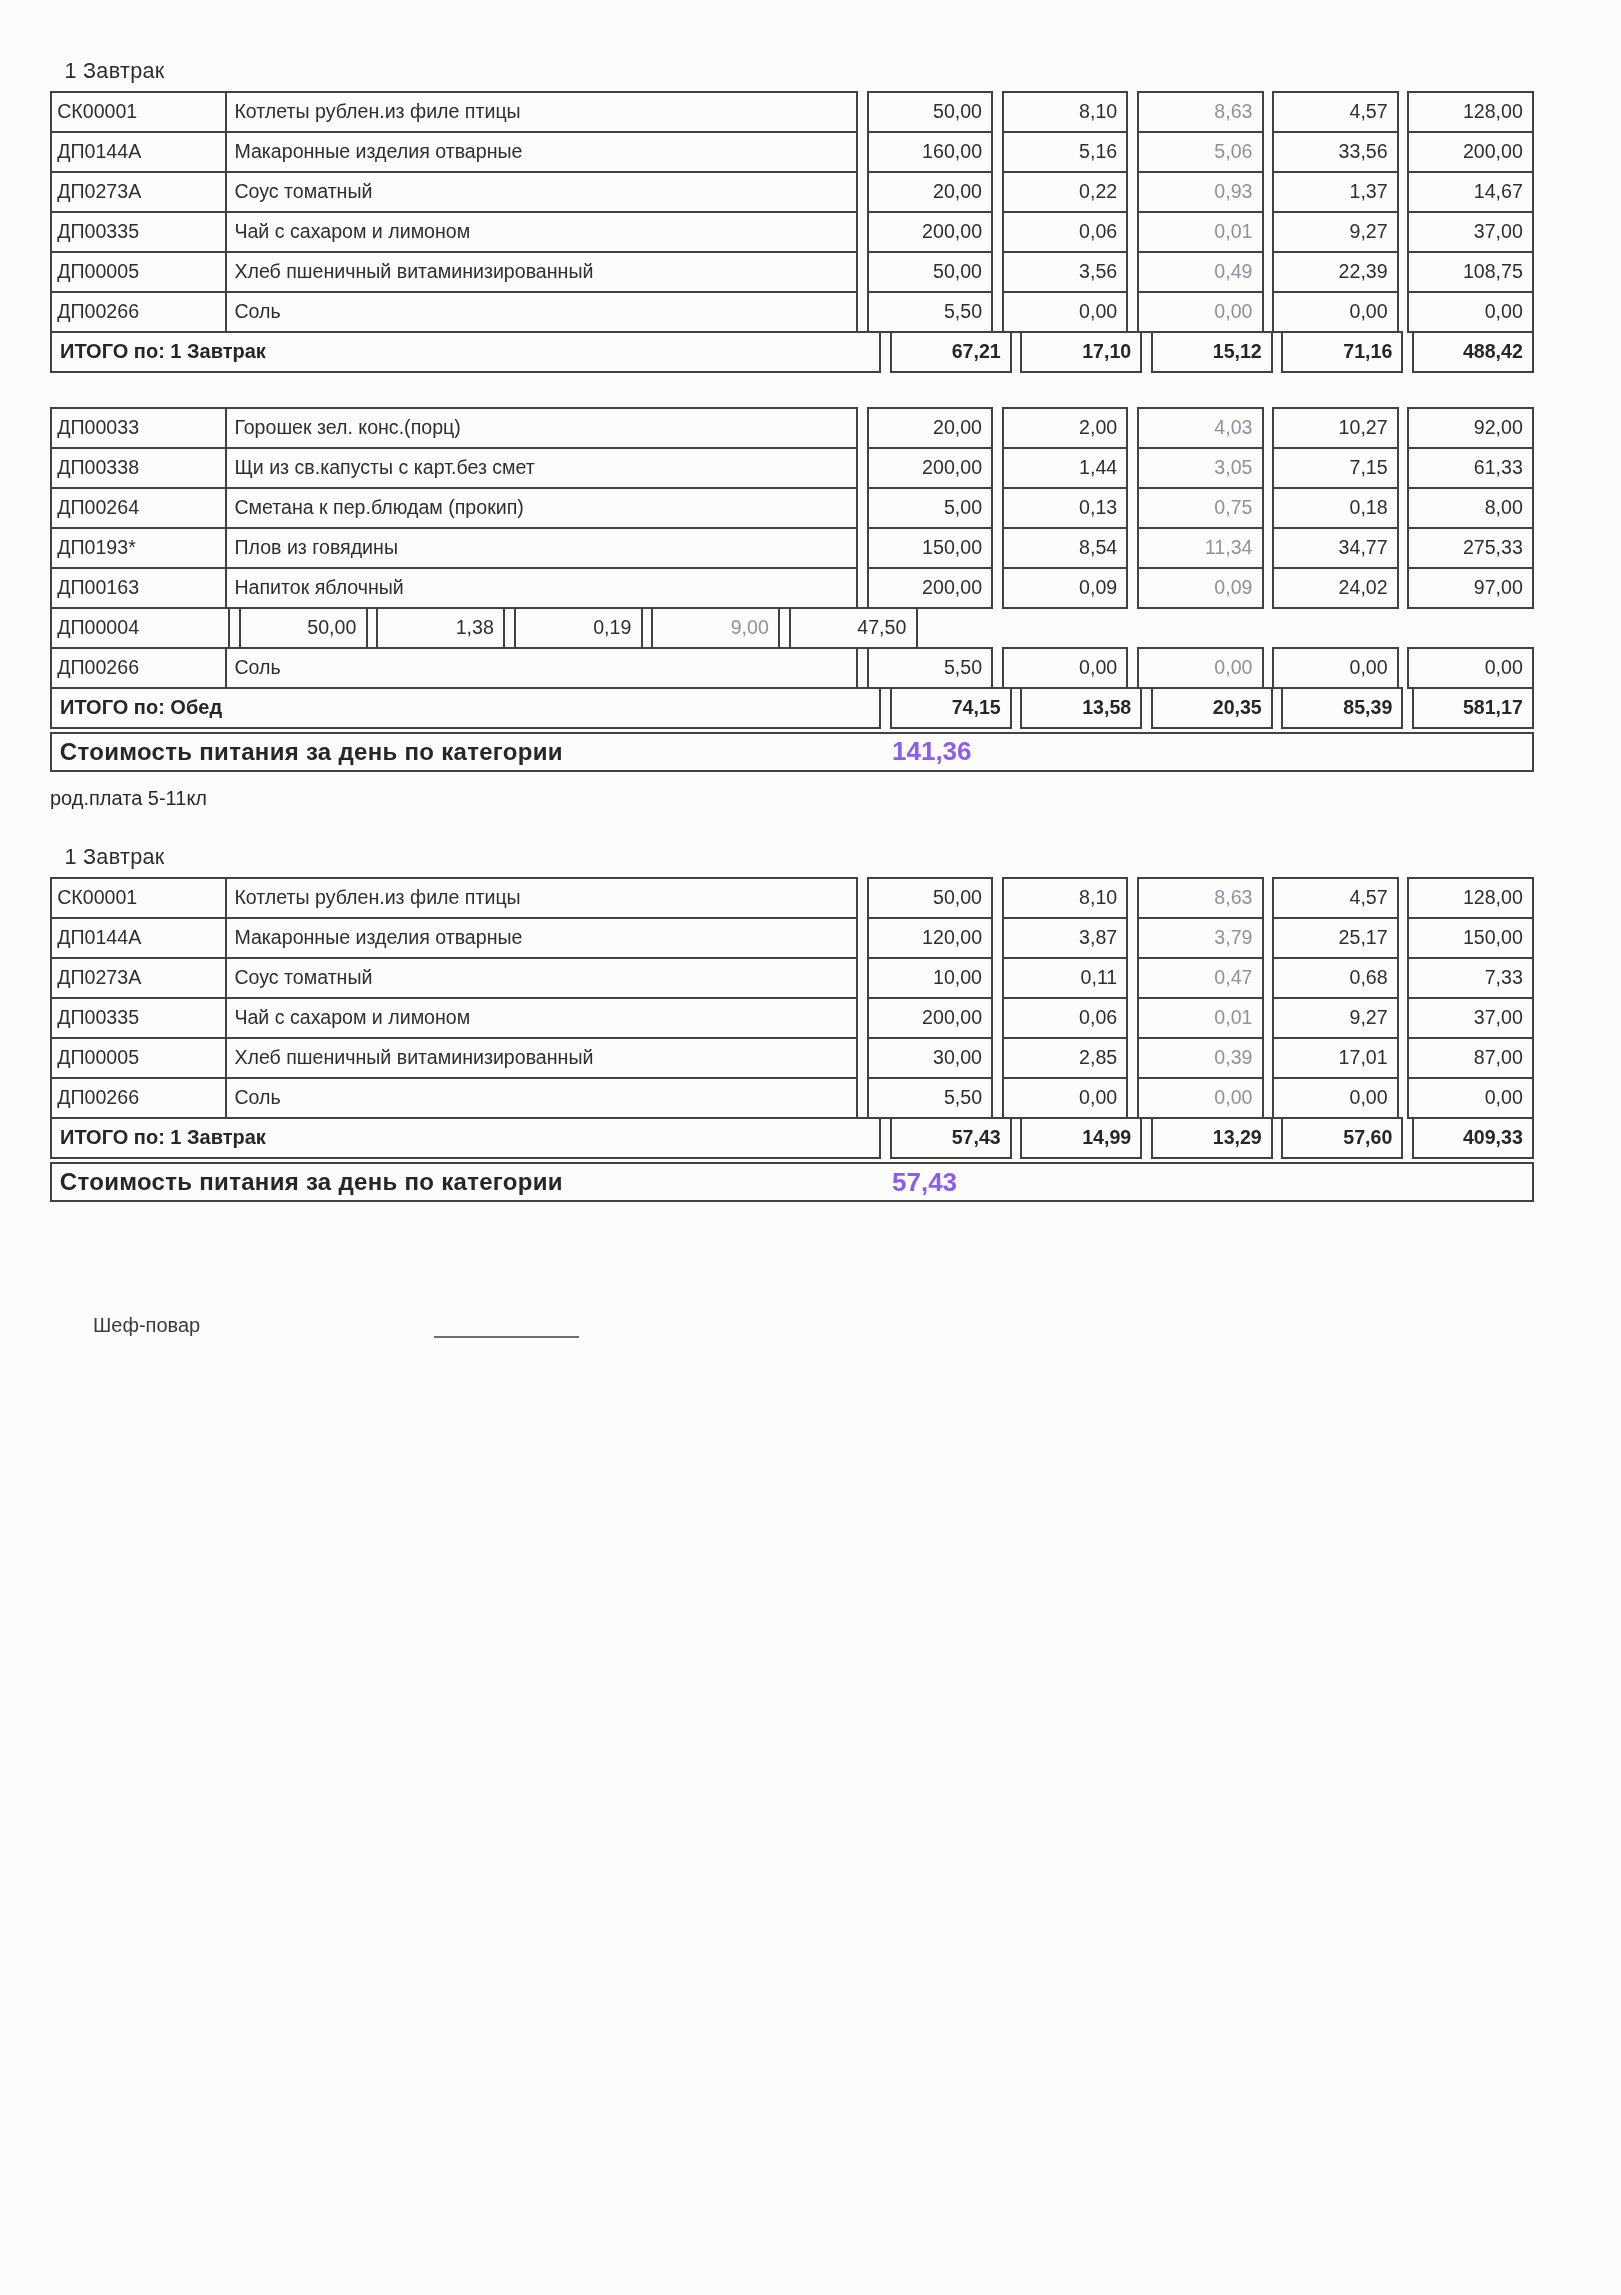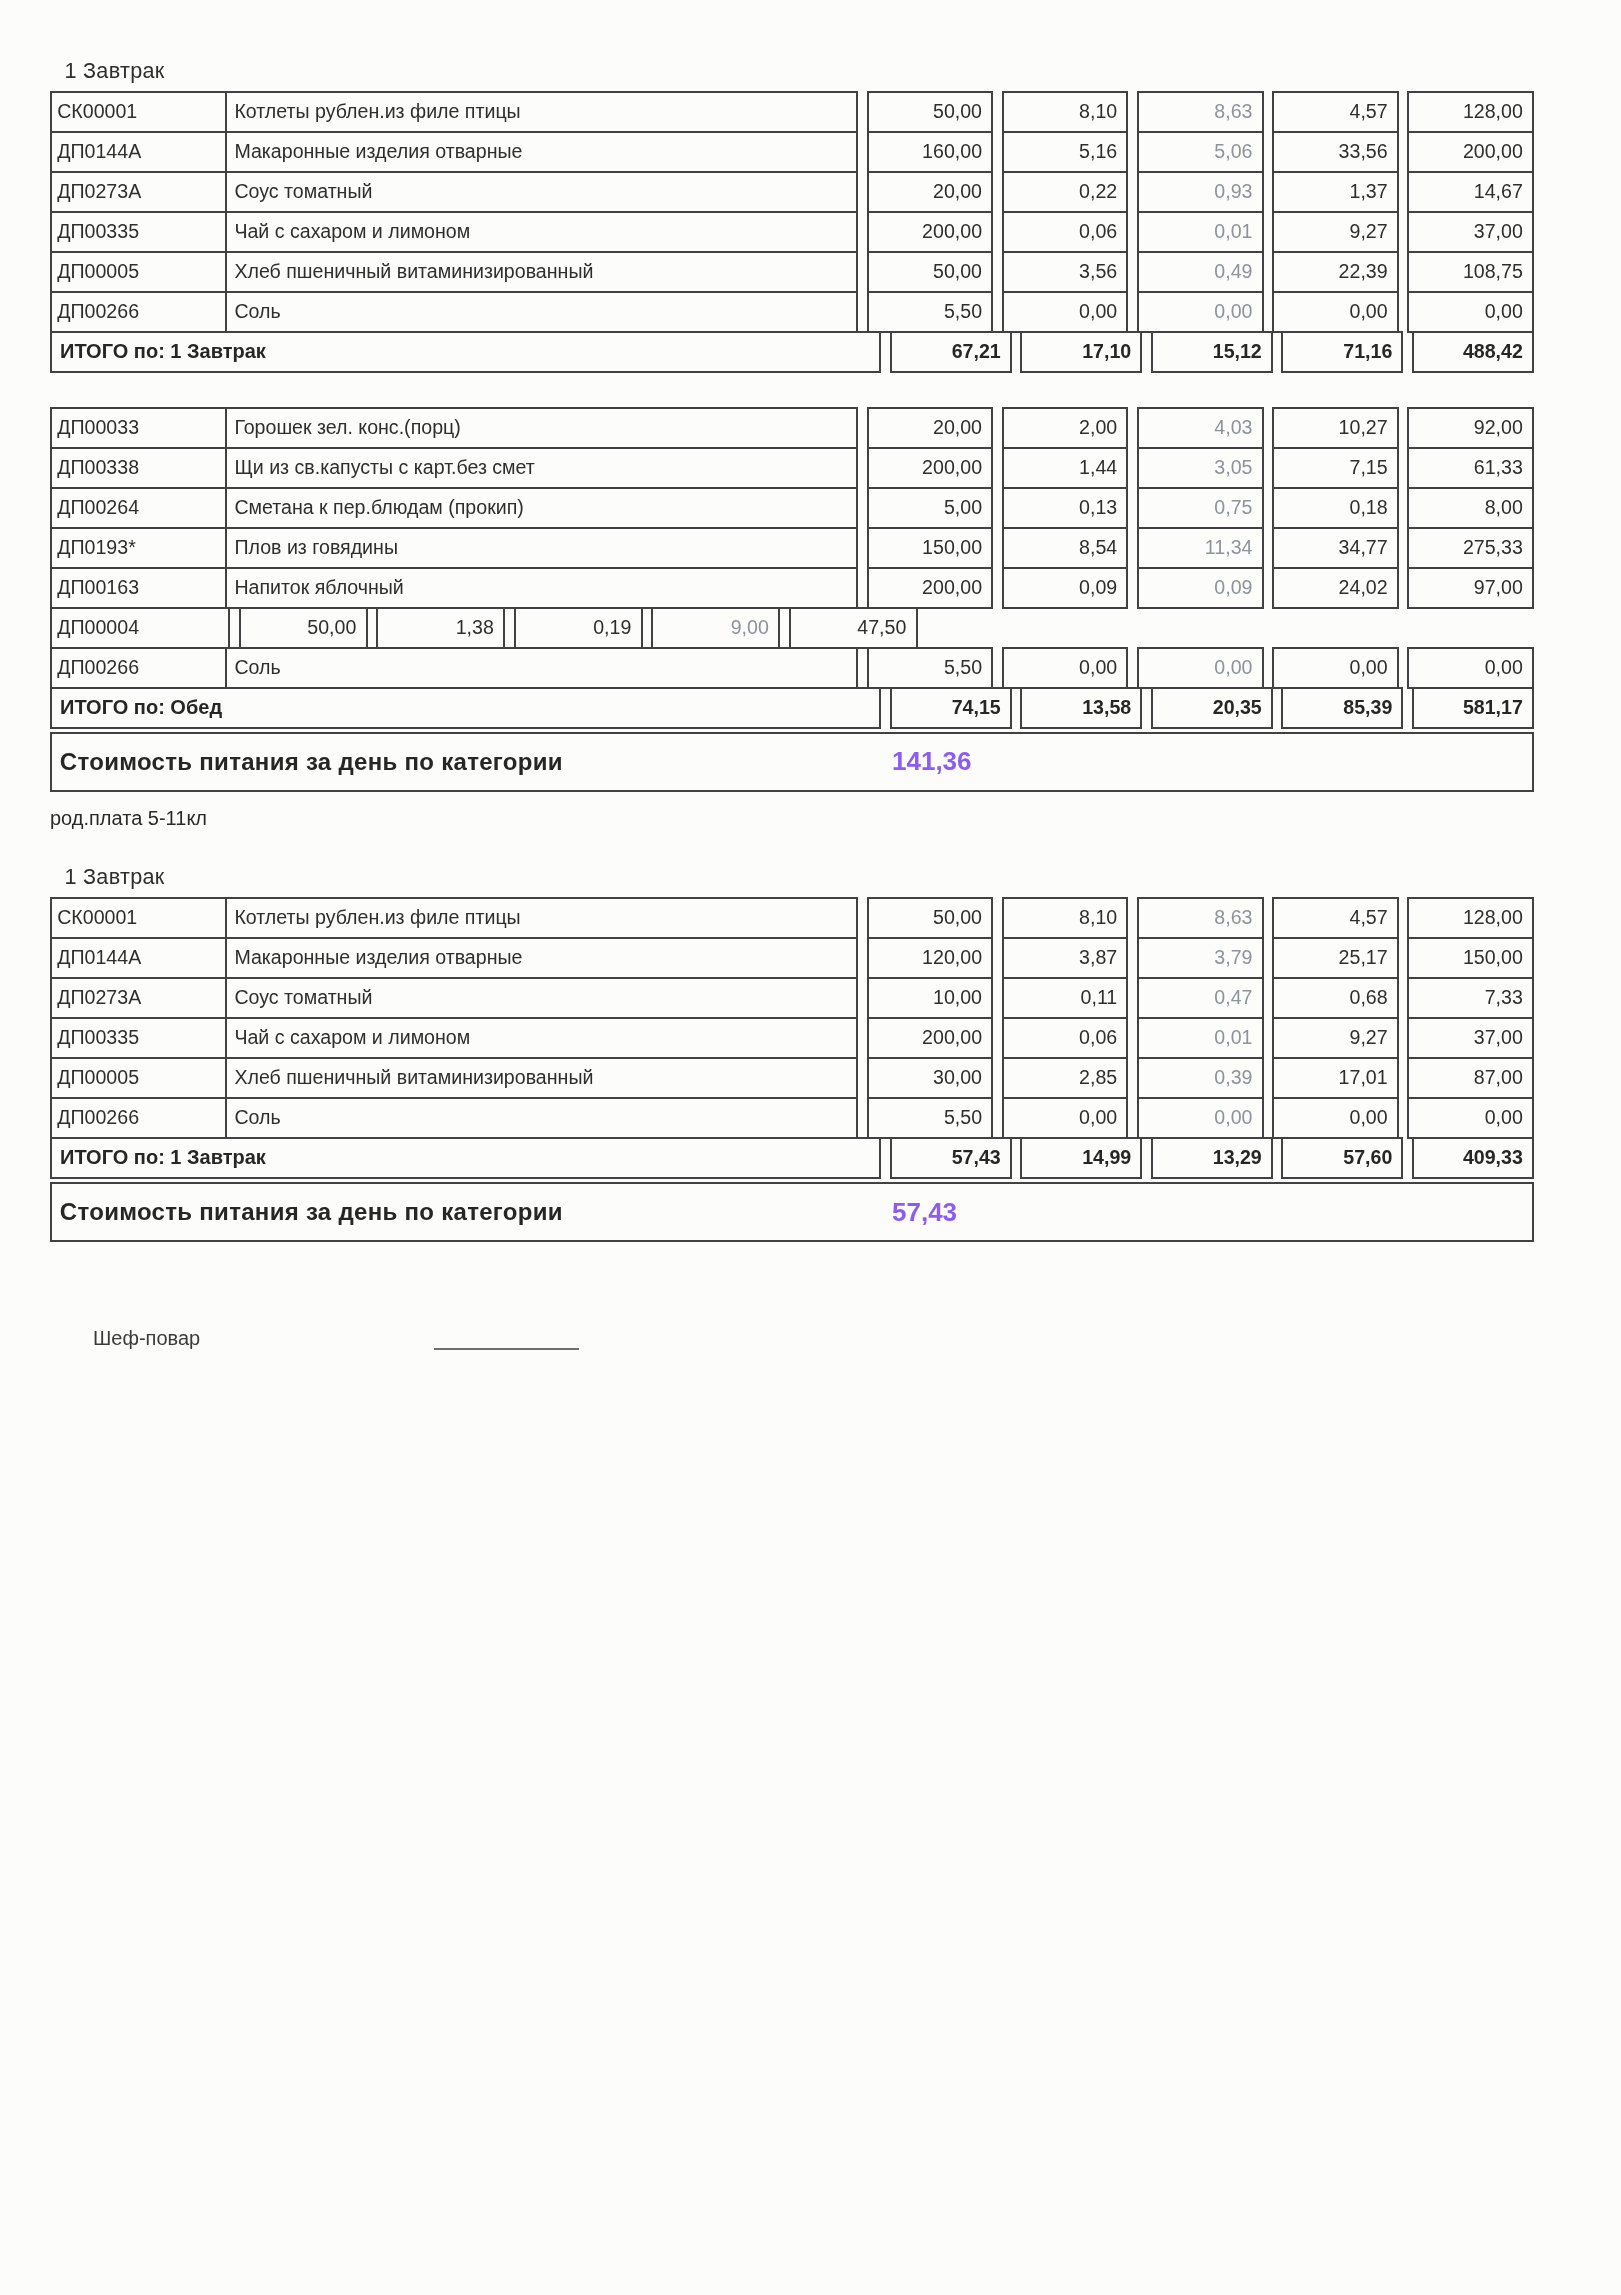--- a/index.html
+++ b/index.html
@@ -36,28 +36,28 @@
   }
   .cell.code{width:180px;padding-left:5.2px}
   .cell.name{width:646px;margin-left:-2px;padding-left:7.8px}
   .cell.num{width:129px;margin-left:8.5px;justify-content:flex-end;padding-right:9.2px}
   
   .tbody .trow .cell:nth-child(5){color:#8d939c}
   .trow.total{font-weight:bold;margin-top:-2px}
   .trow.total .cell{color:#262626}
   .trow.total .cell.span{width:884px;padding-left:8px;font-size:20px}
   .daycost{
-    position:relative;width:1484px;height:60px;
+    position:relative;width:1484px;height:40px;
     border:2px solid #414144;margin-top:3.3px;
     display:flex;align-items:center;
   }
   .daycost-label{font-size:24px;font-weight:bold;letter-spacing:0.3px;margin-left:7.8px;color:#262626}
   .daycost-value{position:absolute;left:840px;font-size:26px;font-weight:bold;color:#8b5cf6}
   .cat-heading{width:1484px;text-align:left;font-size:20px;margin-top:15.7px;color:#2a2a2a}
-  .chef{margin-top:84px;display:flex;align-items:center}
+  .chef{margin-top:112px;display:flex;align-items:flex-start}
   .chef-label{font-size:20px;margin-left:43px;color:#3a3a3a}
   .sig-line{display:inline-block;width:145px;height:23.5px;border-bottom:2px solid #6e6e6e;margin-left:234px}
 </style>
 </head>
 <body>
 
 <div class="page">
 
   <div class="section">
     <div class="section-title">1 Завтрак</div>

